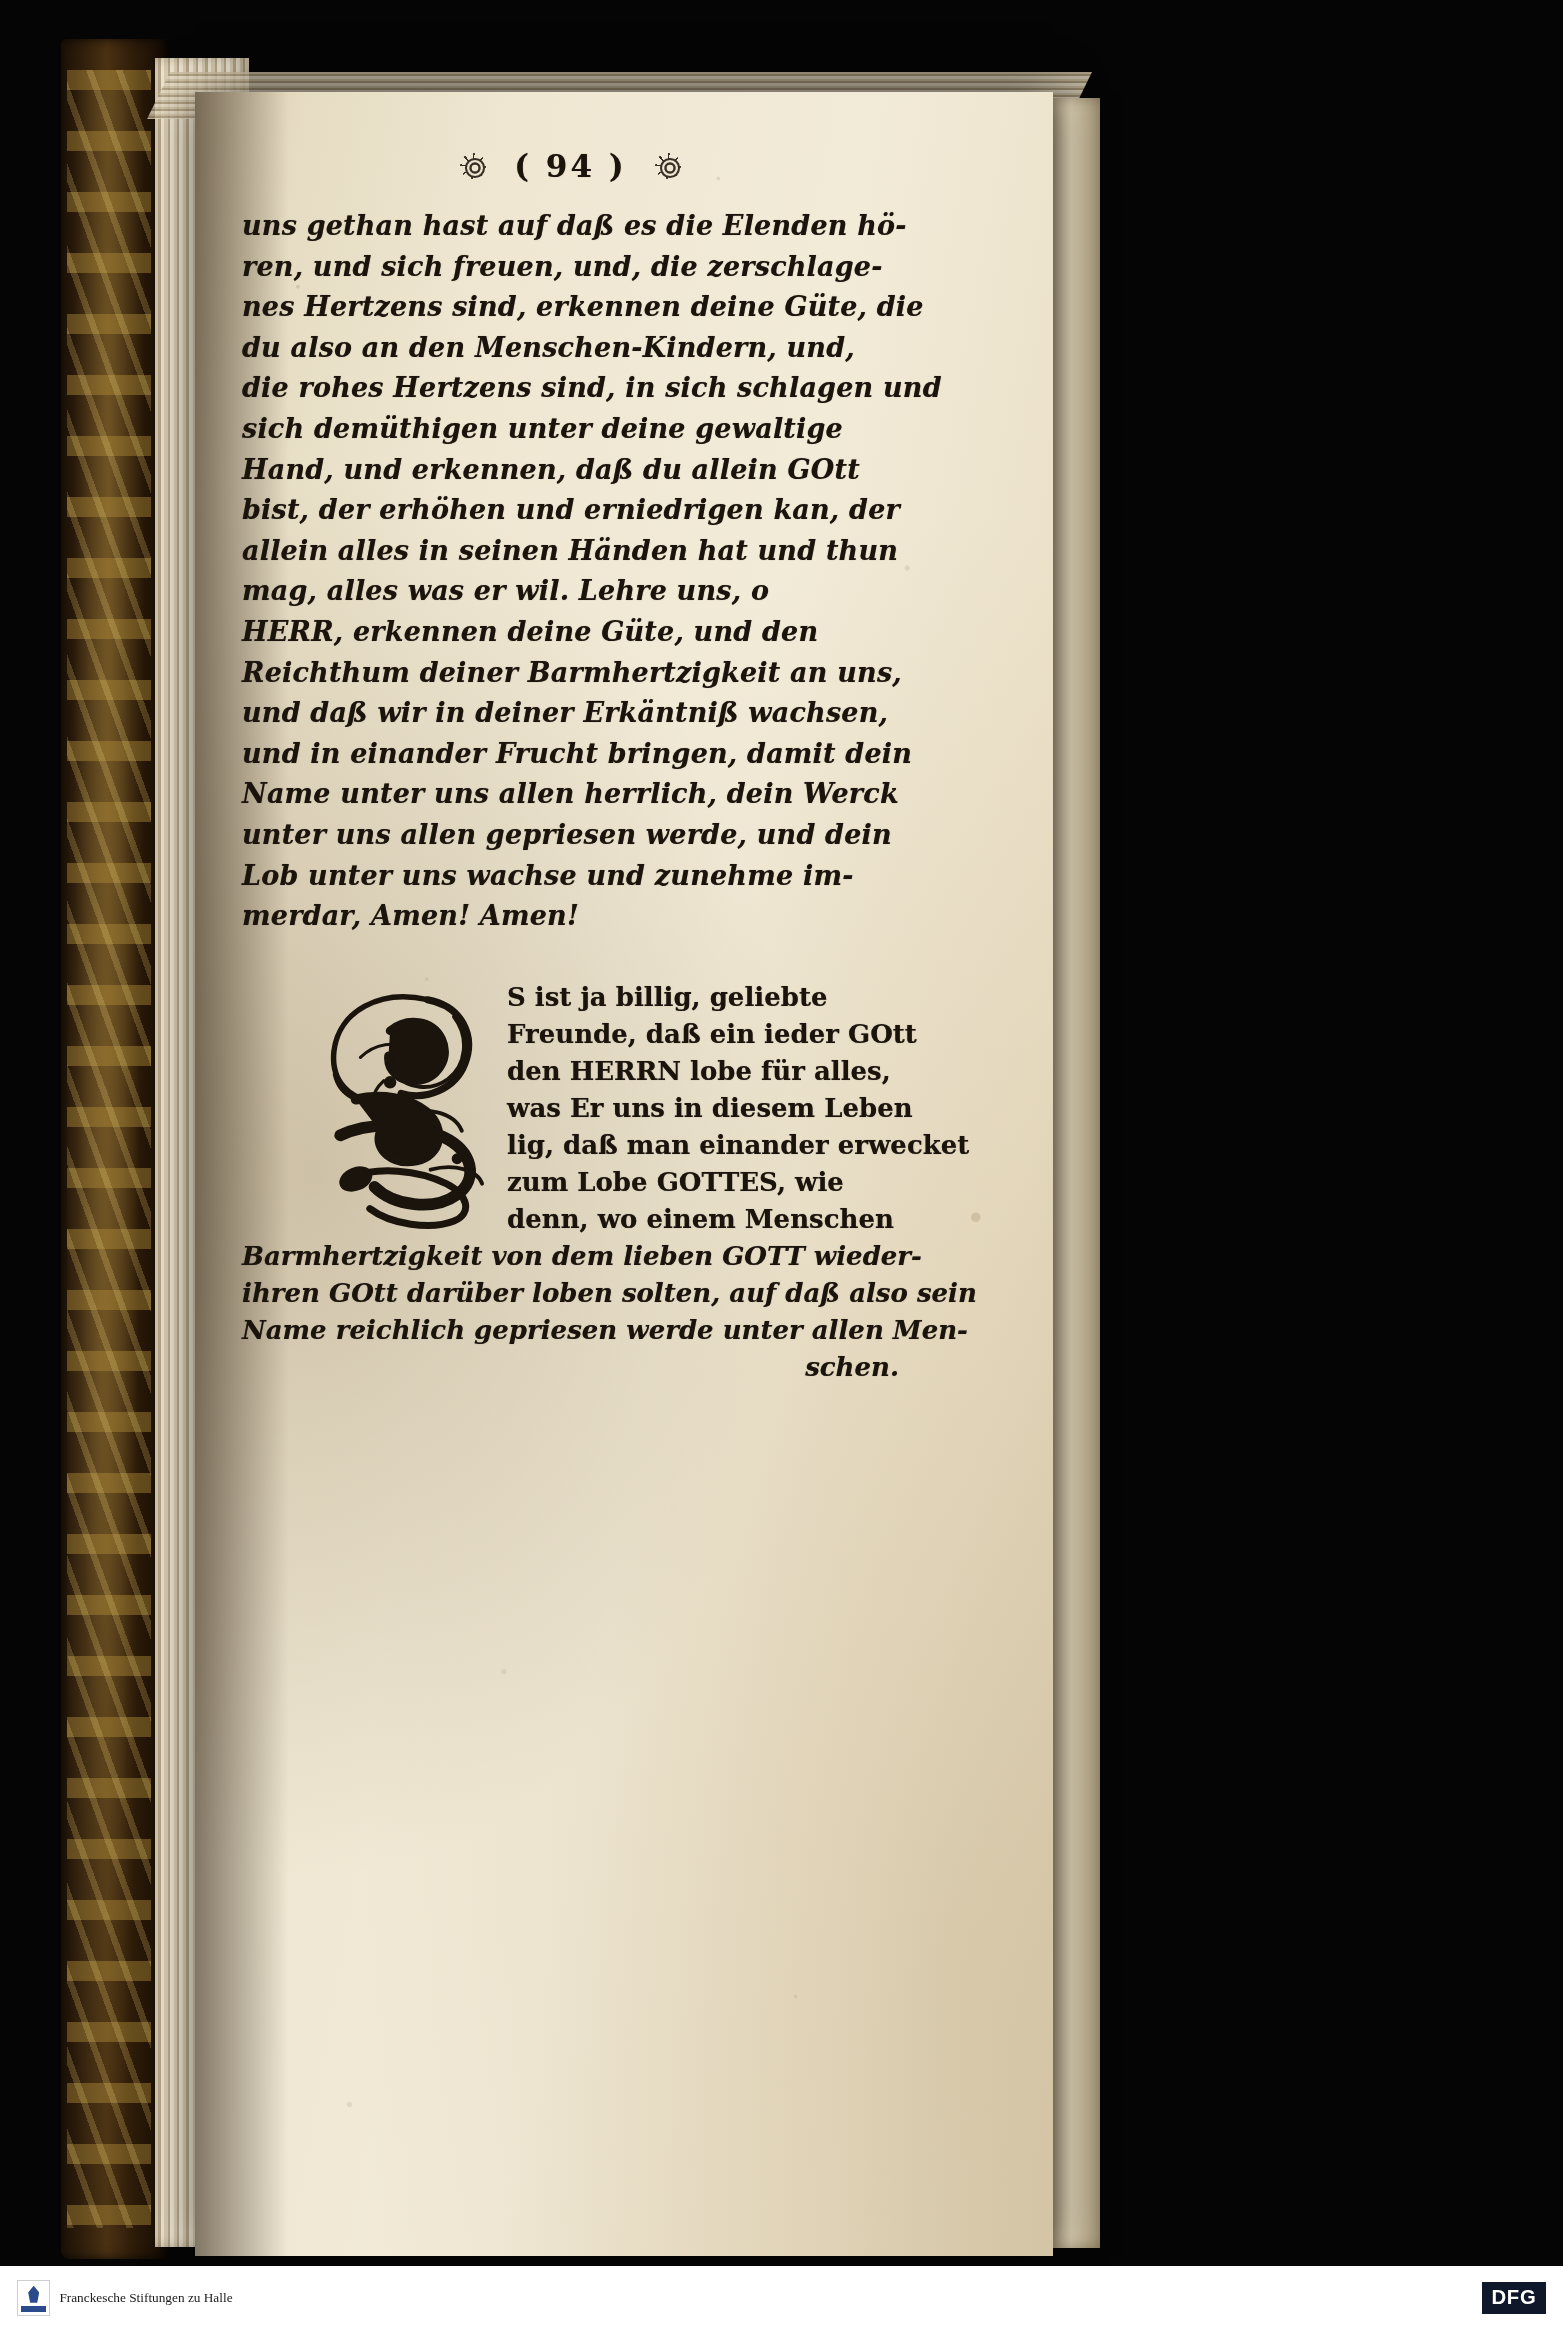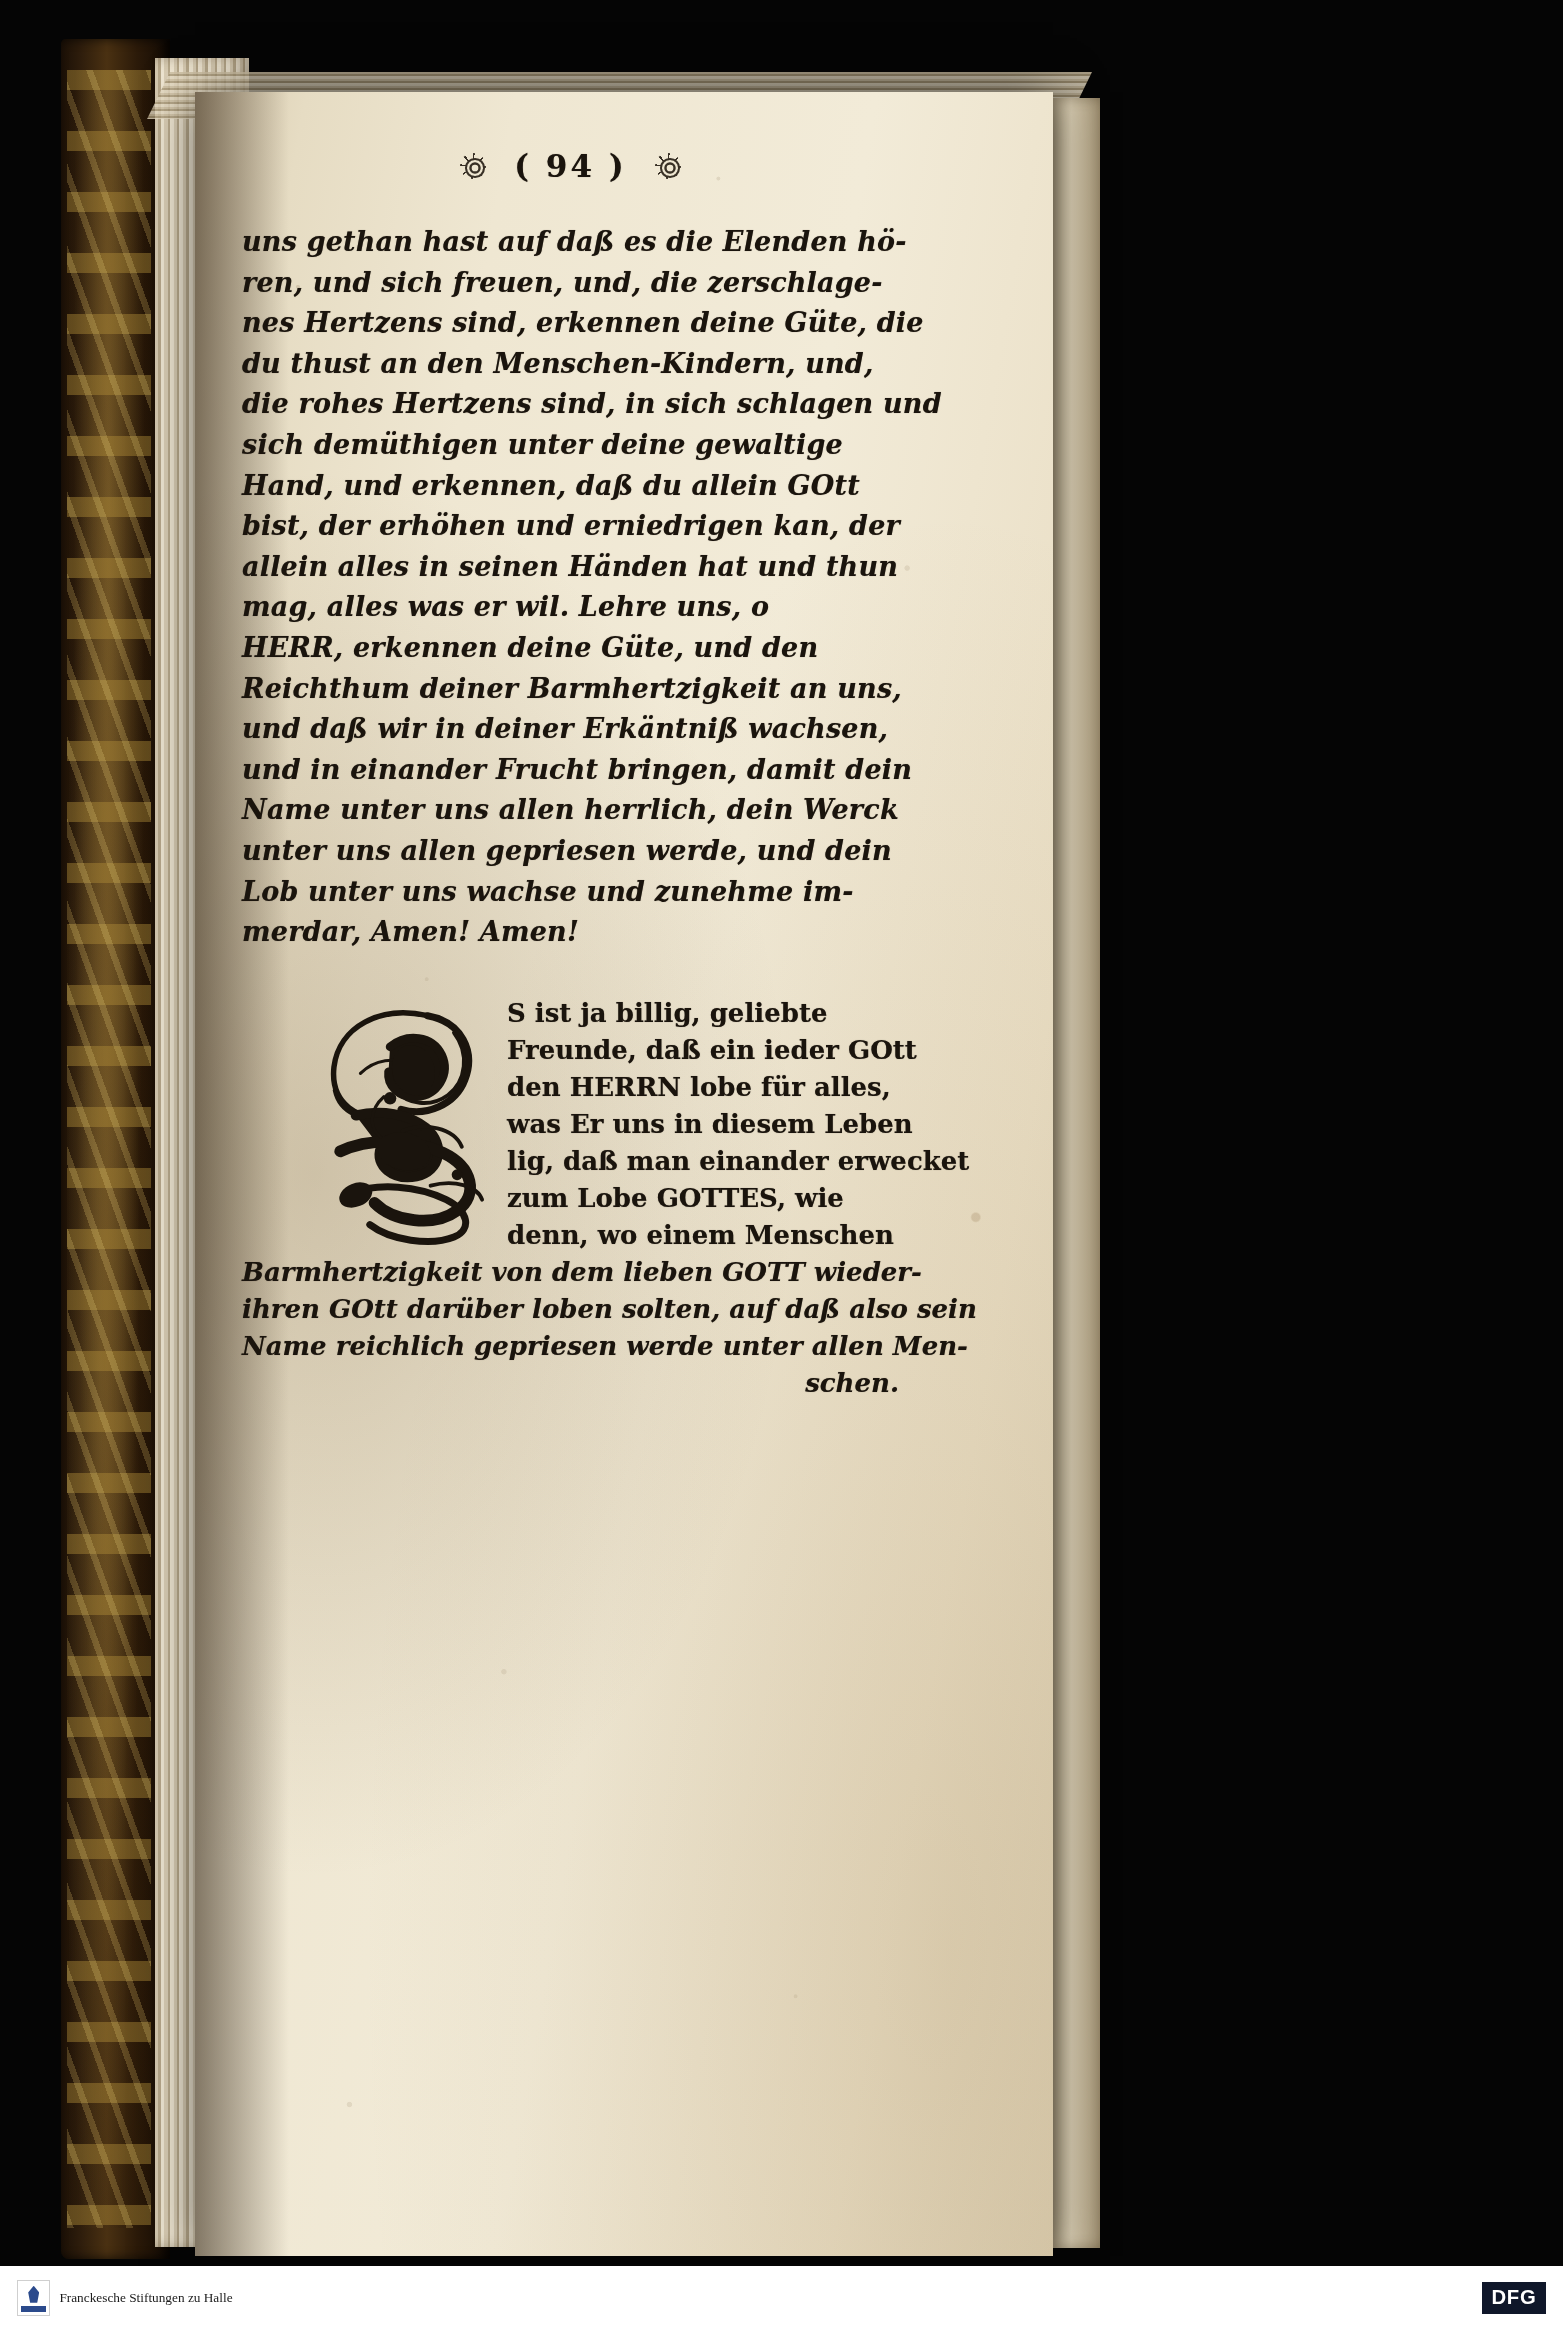--- a/index.html
+++ b/index.html
@@ -159,21 +159,21 @@
     top: 117px;
     width: 657px;
     color: #17120c;
   }
 
   .header-line {
     display: flex;
     align-items: center;
     justify-content: center;
     gap: 28px;
-    margin-bottom: 38px;
+    margin-bottom: 22px;
   }
   .rosette {
     width: 26.6px;
     height: 26.6px;
     position: relative;
     opacity: .88;
   }
   .rosette::before {
     content: "";
     position: absolute;
@@ -345,21 +345,21 @@
     <div class="header-line">
       <span class="rosette"></span>
       <span class="page-number fraktur">( 94 )</span>
       <span class="rosette"></span>
     </div>
 
     <div class="body-block" id="para-one">
       <p class="fraktur">uns gethan hast auf daß es die Elenden hö-</p>
       <p class="fraktur">ren, und sich freuen, und, die zerschlage-</p>
       <p class="fraktur">nes Hertzens sind, erkennen deine Güte, die</p>
-      <p class="fraktur">du thust an den Menschen-Kindern, und,</p>
+      <p class="fraktur">du also an den Menschen-Kindern, und,</p>
       <p class="fraktur">die rohes Hertzens sind, in sich schlagen und</p>
       <p class="fraktur">sich demüthigen unter deine gewaltige</p>
       <p class="fraktur">Hand, und erkennen, daß du allein GOtt</p>
       <p class="fraktur">bist, der erhöhen und erniedrigen kan, der</p>
       <p class="fraktur">allein alles in seinen Händen hat  und thun</p>
       <p class="fraktur">mag, alles was er wil.  Lehre uns, o</p>
       <p class="fraktur">HERR, erkennen deine Güte, und den</p>
       <p class="fraktur">Reichthum deiner Barmhertzigkeit an uns,</p>
       <p class="fraktur">und daß wir in deiner Erkäntniß wachsen,</p>
       <p class="fraktur">und in einander Frucht bringen, damit dein</p>

